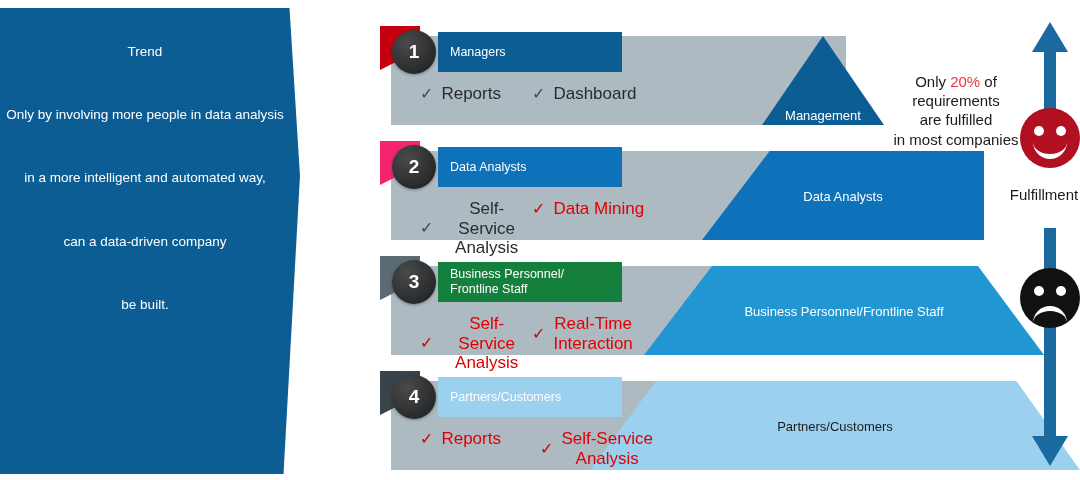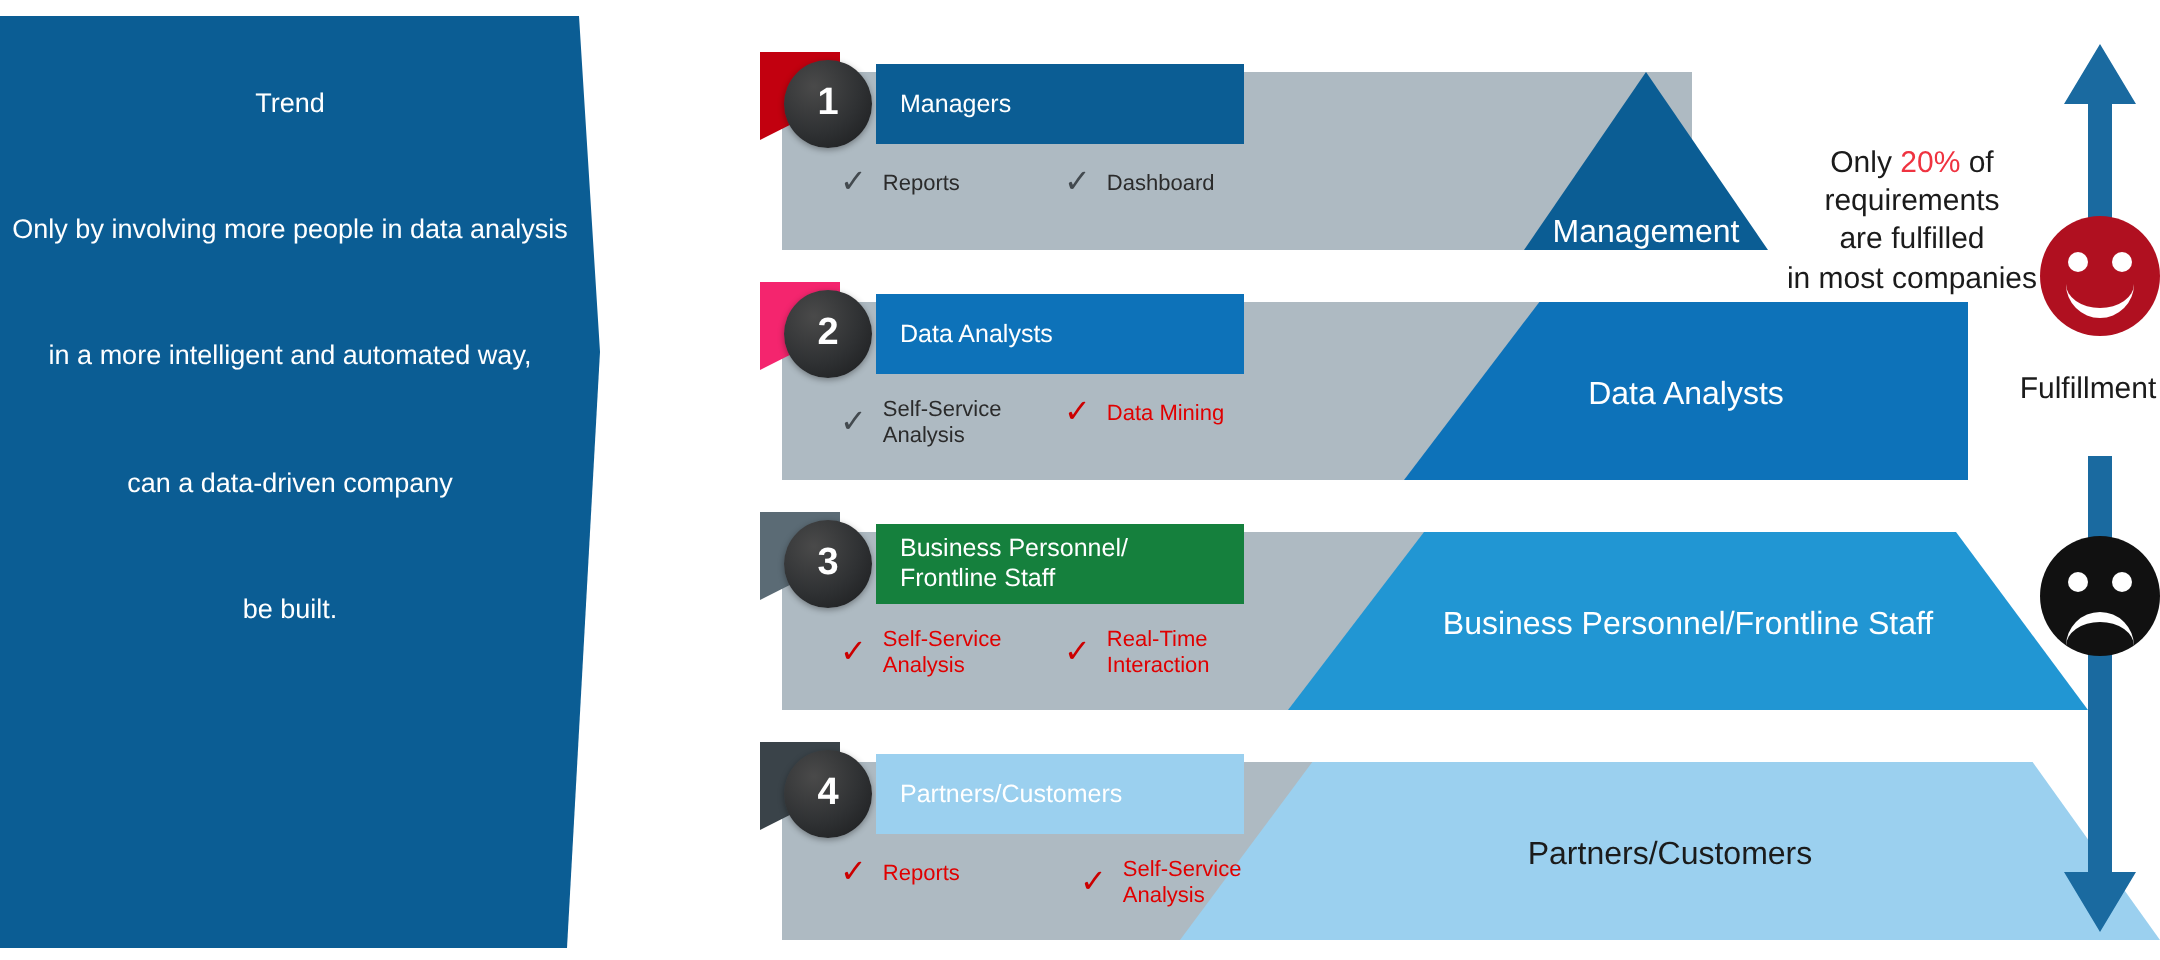--- a/index.html
+++ b/index.html
@@ -116,21 +116,21 @@
     width: 490px;
     background: #9bd0ef;
     clip-path: polygon(13.5% 0%, 87% 0%, 100% 100%, 0% 100%);
     -webkit-clip-path: polygon(13.5% 0%, 87% 0%, 100% 100%, 0% 100%);
   }
 
   .slab-label {
     position: absolute;
     width: 100%;
     text-align: center;
-    font-size: 16px;
+    font-size: 13px;
     color: #ffffff;
     white-space: nowrap;
   }
   .slab-1 .slab-label { top: 72px; left: 0; }
   .slab-2 .slab-label { top: 38px; left: 0; }
   .slab-3 .slab-label { top: 38px; left: 0; }
   .slab-4 .slab-label { top: 38px; left: 0; color: #1b1b1b; }
 
   
   .badge-wrap {
@@ -204,22 +204,23 @@
     display: flex;
     align-items: center;
     margin-right: 26px;
   }
   .tick {
     font-size: 16px;
     margin-right: 8px;
     line-height: 1;
   }
   .feature-label {
-    font-size: 11px;
+    font-size: 17px;
     line-height: 1.15;
+    text-align: center;
   }
   .dark { color: #2b2b2b; }
   .red  { color: #e00000; }
   .tick.dark { color: #434a4f; }
   .tick.red  { color: #cc0000; }
 
   .feature.w1 { width: 112px; margin-right: 0; }
   .feature.w2 { width: 120px; margin-right: 0; }
 
   

